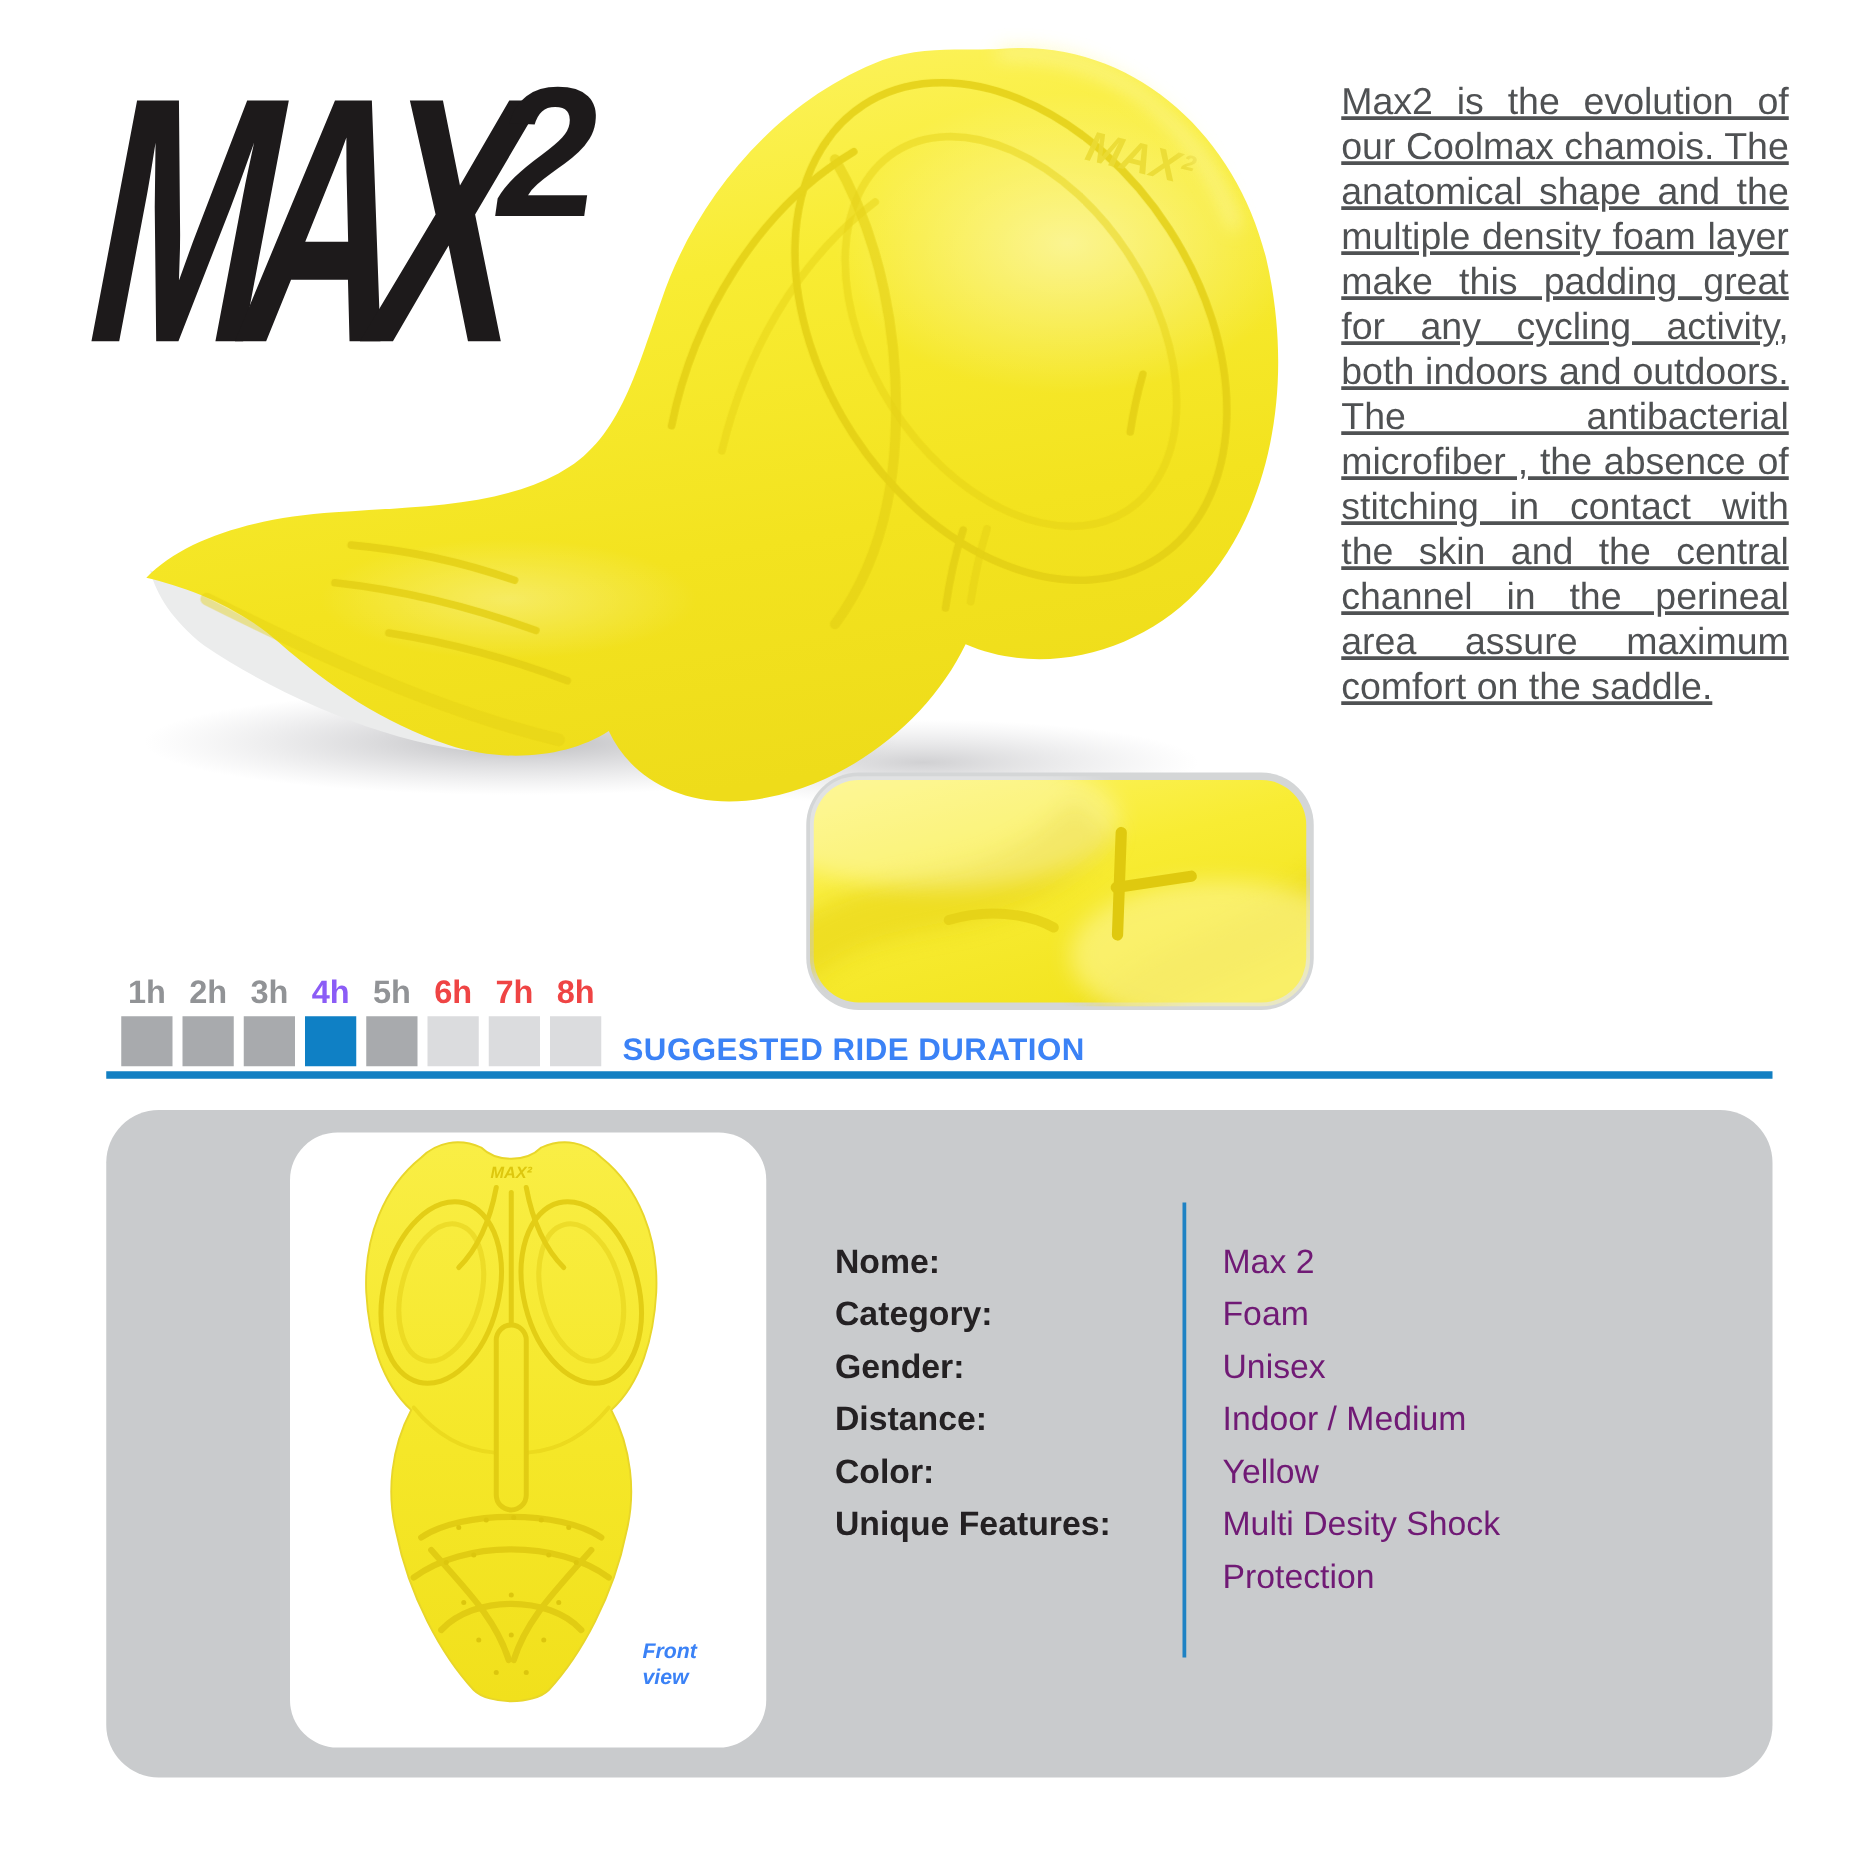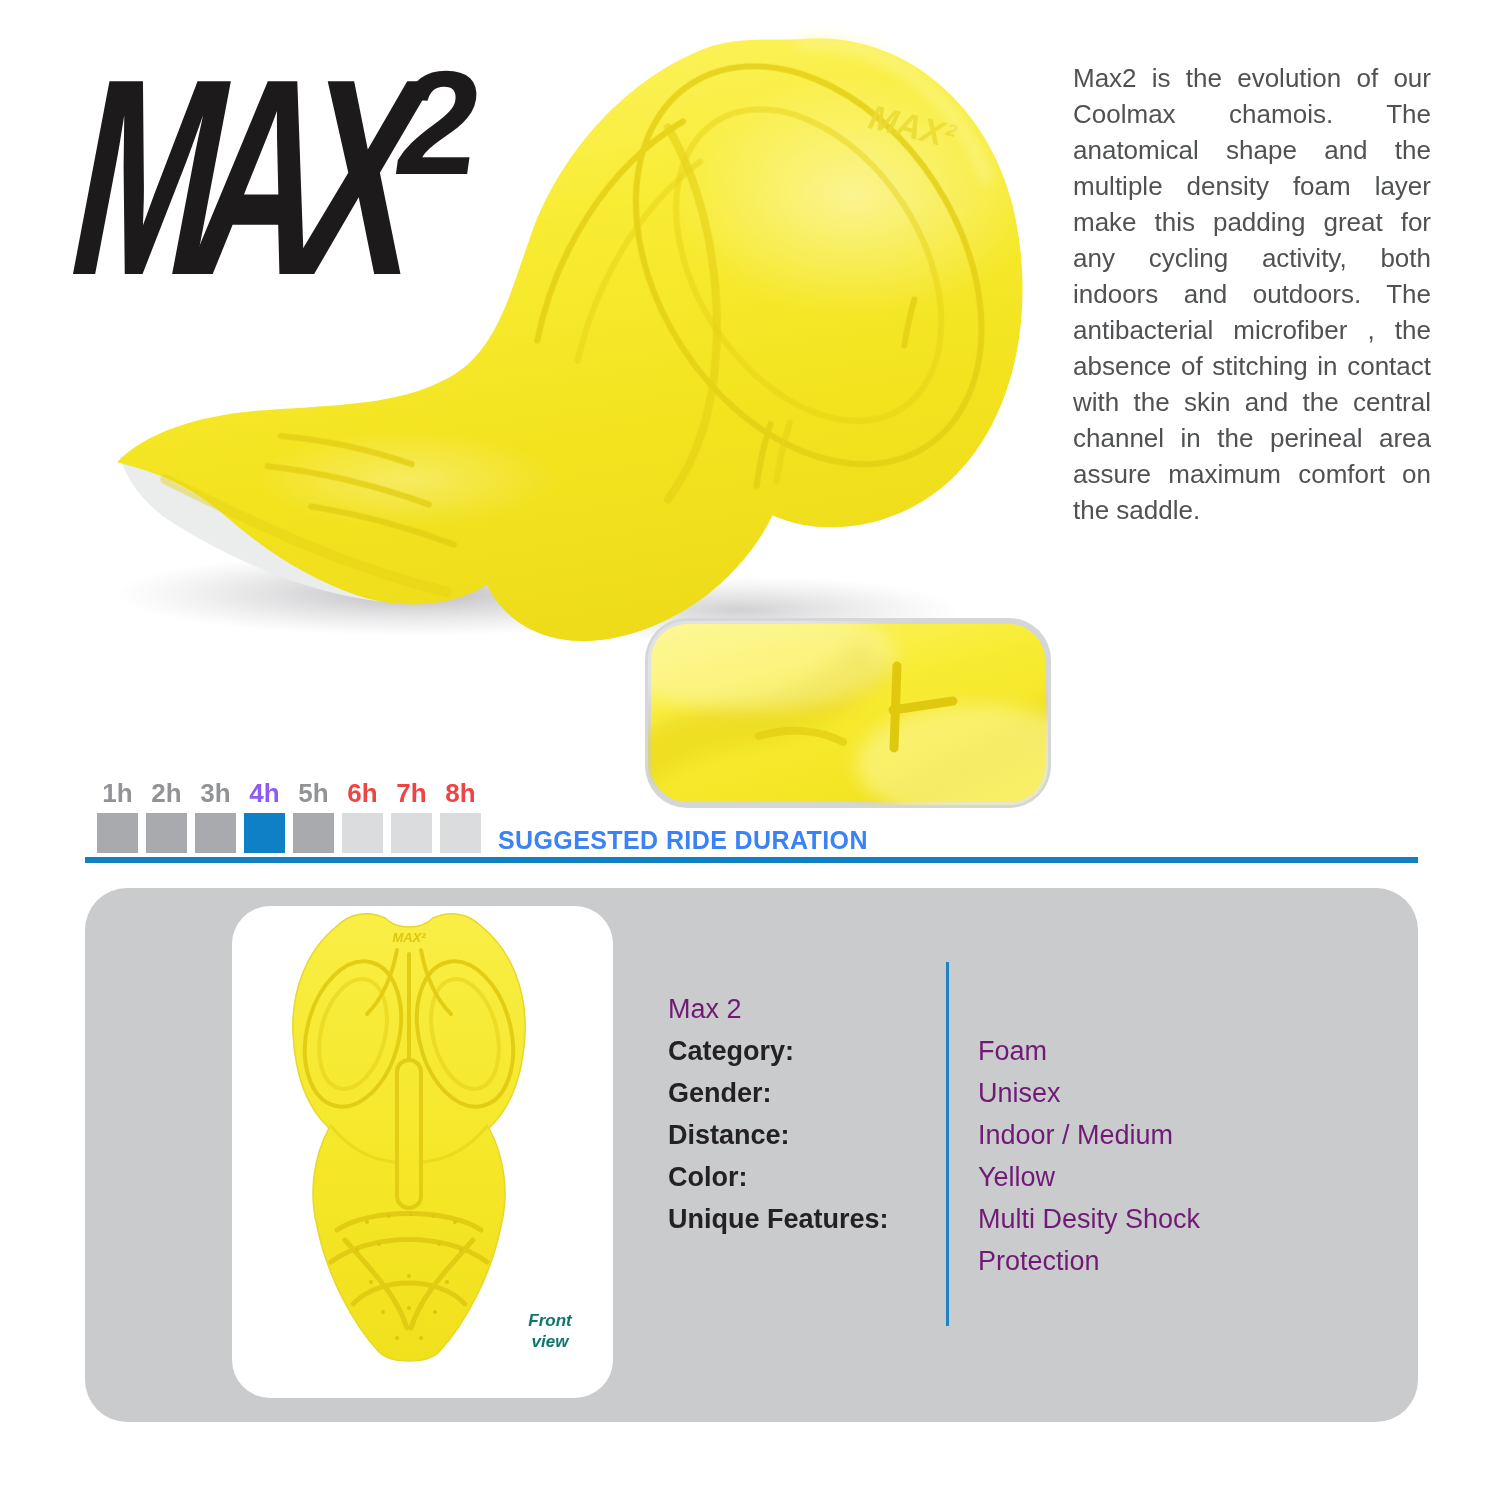--- a/index.html
+++ b/index.html
@@ -12,21 +12,21 @@
             letter-spacing:-0.13em;transform:scaleX(.62) skewX(-17deg);
             transform-origin:0 88%;white-space:nowrap;}
   .logo-sup{position:absolute;left:336px;top:-6px;font-weight:bold;font-size:148px;
             line-height:1;transform:skewX(-8deg);}
 
   
   .product-photo{position:absolute;left:105px;top:8px;width:955px;height:655px;}
 
   
   .description{position:absolute;left:1073px;top:34px;width:358px;
-               font-size:26px;line-height:36px;color:#4f5153;text-align:justify;}
+               font-size:30px;line-height:36px;color:#4f5153;text-align:justify;text-decoration:underline;}
 
   
   .detail-inset{position:absolute;left:641px;top:614px;width:414px;height:198px;}
 
   
   .duration{position:absolute;left:85px;top:778px;width:1333px;height:92px;}
   .duration-scale{position:absolute;left:12px;top:0;display:flex;gap:8px;}
   .hour-cell{width:41px;display:flex;flex-direction:column;align-items:center;}
   .hour-label{font-size:26px;font-weight:bold;line-height:30px;margin-bottom:5px;}
   .hour-square{width:41px;height:40px;}
@@ -40,22 +40,22 @@
                   color:#3b82f6;letter-spacing:.4px;}
   .duration-rule{position:absolute;left:0;top:79px;width:1333px;height:6px;background:#127fc2;}
 
   
   .panel{position:absolute;left:85px;top:888px;width:1333px;height:534px;
          background:#c9cbcd;border-radius:42px;}
   .card{position:absolute;left:147px;top:18px;width:381px;height:492px;
         background:#ffffff;border-radius:38px;}
   .front-photo{position:absolute;left:46px;top:4px;width:262px;height:470px;}
   .front-label{position:absolute;left:282px;top:404px;width:72px;font-size:17px;
-               font-weight:bold;font-style:italic;line-height:21px;color:#0f766e;
-               text-align:center;}
+               font-weight:bold;font-style:italic;line-height:21px;color:#3b82f6;
+               text-align:left;}
   .spec{position:absolute;left:583px;top:100px;}
   .spec-row{display:flex;font-size:27px;line-height:42px;}
   .spec-label{width:310px;font-weight:bold;color:#242123;}
   .spec-value{width:330px;color:#701a75;}
   .spec-divider{position:absolute;left:861px;top:74px;width:3px;height:364px;background:#1e82c4;}
 </style>
 </head>
 <body>
 
 <div class="page">
@@ -254,20 +254,21 @@
         </g>
         <text x="130" y="32" text-anchor="middle" font-size="13" font-weight="bold" font-style="italic" fill="#ddc70e">MAX²</text>
       </svg>
       <div class="front-label">
         <div>Front</div>
         <div>view</div>
       </div>
     </div>
     <div class="spec">
         <div class="spec-row">
+          <span class="spec-label">Nome:</span>
           <span class="spec-value">Max 2</span>
         </div>
         <div class="spec-row">
           <span class="spec-label">Category:</span>
           <span class="spec-value">Foam</span>
         </div>
         <div class="spec-row">
           <span class="spec-label">Gender:</span>
           <span class="spec-value">Unisex</span>
         </div>

